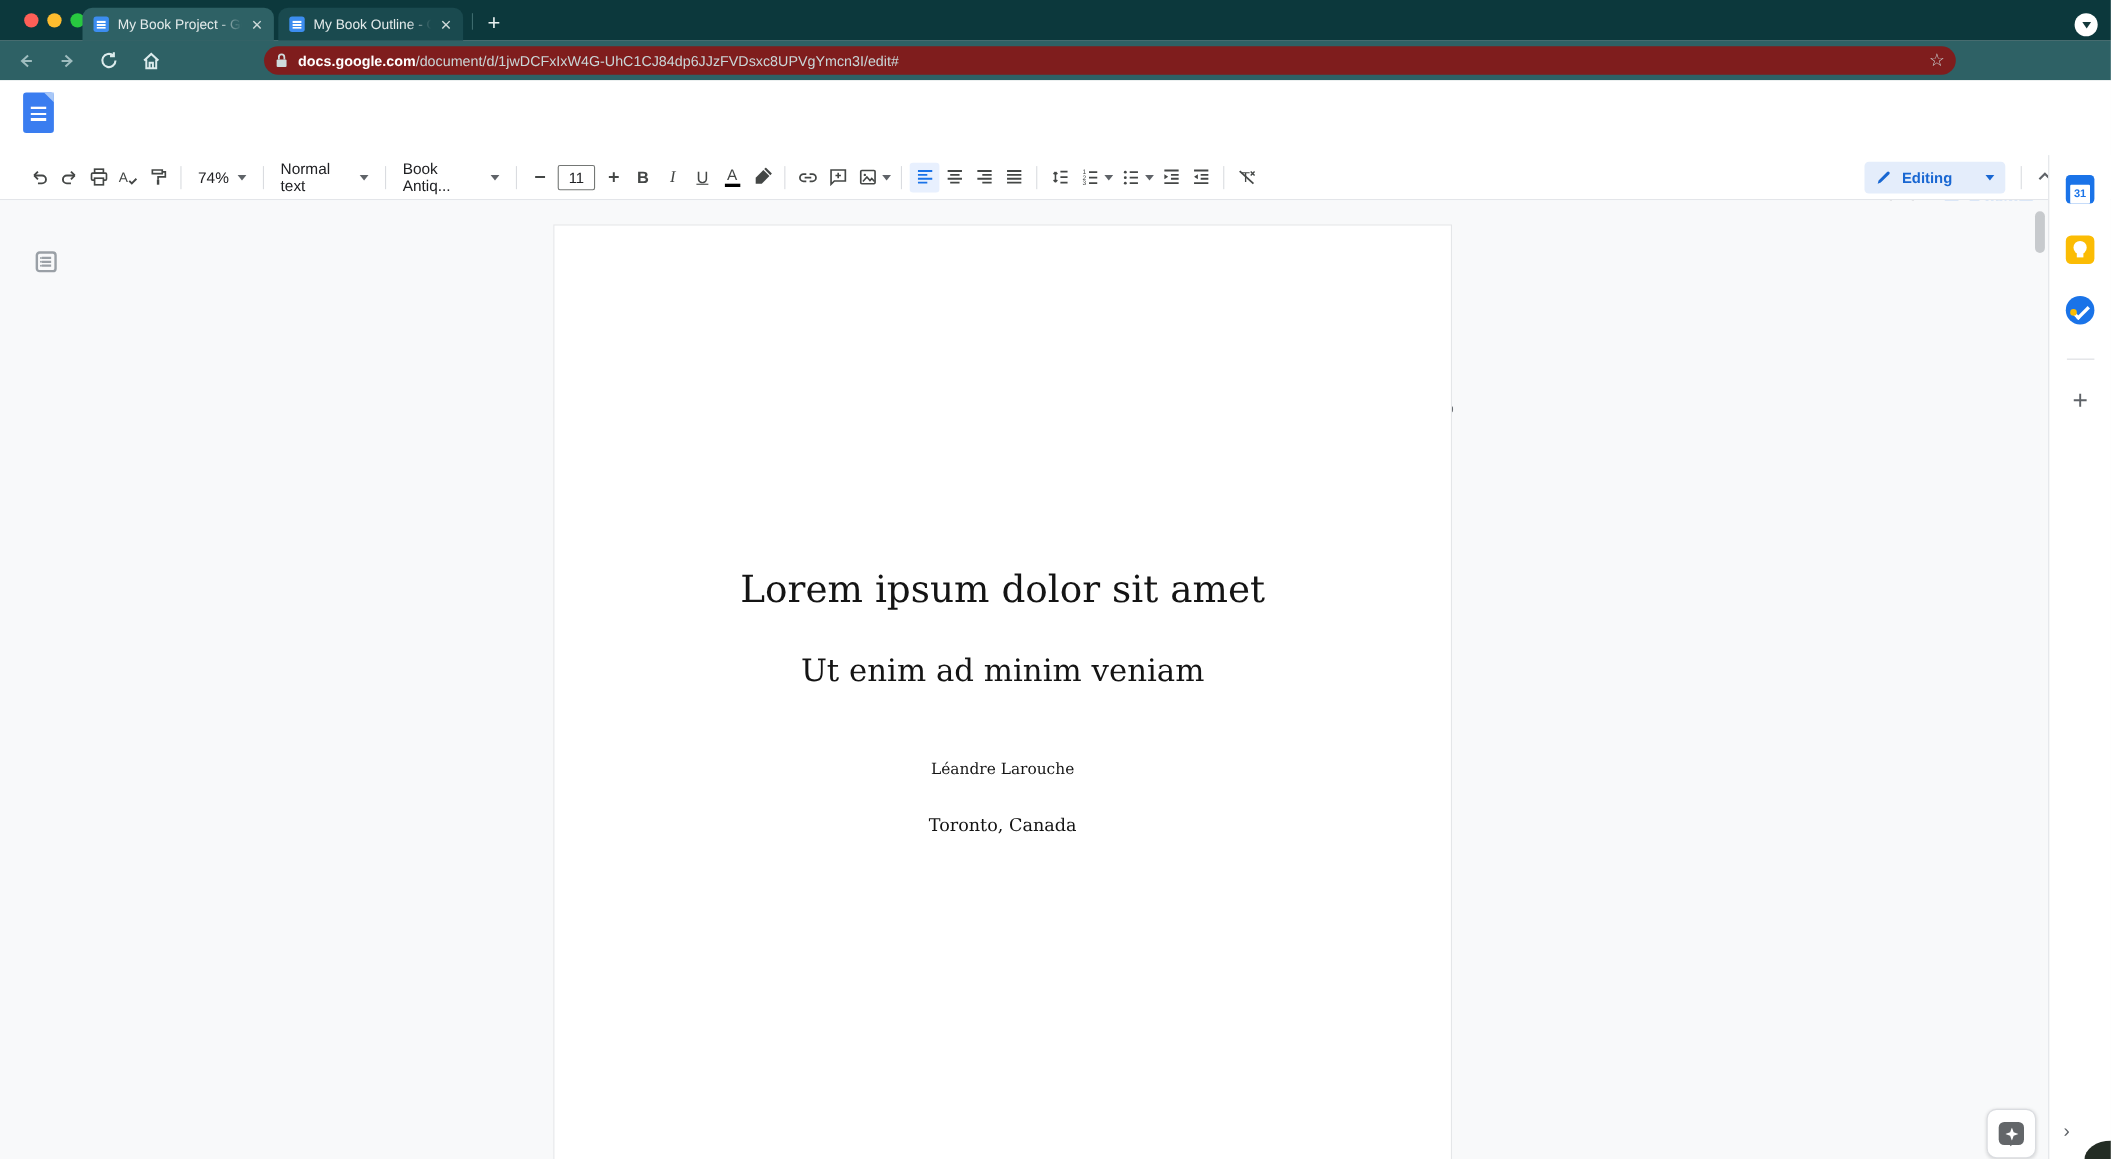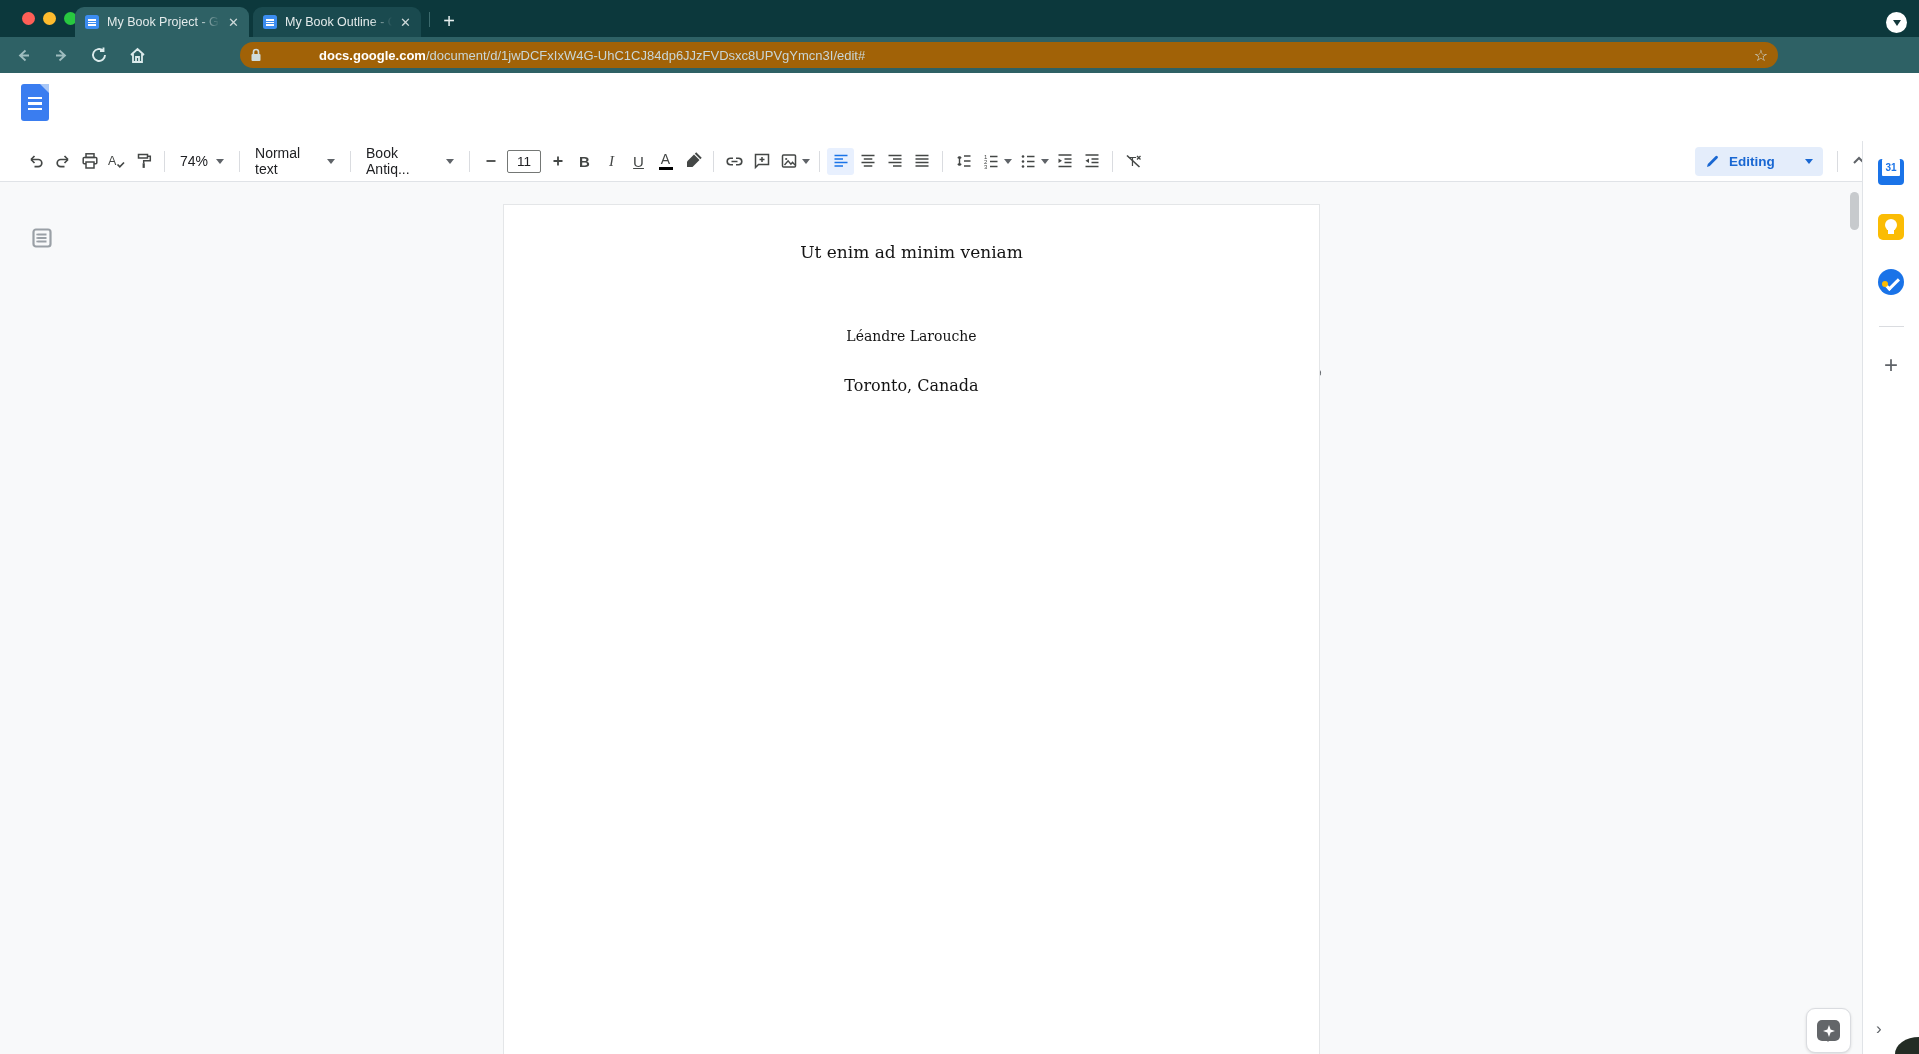--- a/index.html
+++ b/index.html
@@ -24,21 +24,21 @@
   .favicon { width:14px; height:14px; background:#3c8df0; border-radius:2.5px; position:relative; flex:0 0 auto; }
   .favicon::before { content:""; position:absolute; left:3px; top:3.5px; width:8px; height:7px;
       background:linear-gradient(#fff 0 1.6px, transparent 1.6px 2.8px, #fff 2.8px 4.4px, transparent 4.4px 5.4px, #fff 5.4px 7px); }
   .tab-divider { position:absolute; left:429px; top:12px; width:1px; height:15px; background:#3c6a6d; }
   .newtab-btn { position:absolute; left:436px; top:8px; width:26px; height:26px; color:#e8f0f0; font-size:20px; display:flex; align-items:center; justify-content:center; }
   .tabsearch { position:absolute; left:1886px; top:12px; width:21px; height:21px; border-radius:50%; background:#fff; display:flex; align-items:center; justify-content:center; }
   .tabsearch i { width:0; height:0; border:4.5px solid transparent; border-top:6px solid #14383b; margin-top:5px; }
 
   .addressbar { position:absolute; left:0; top:37px; width:1919px; height:36px; background:#2e6165; display:flex; align-items:center; }
   .nav-ic { width:30px; height:30px; display:flex; align-items:center; justify-content:center; margin-left:8px; }
-  .urlpill { position:absolute; left:240px; top:5px; width:1538px; height:26px; border-radius:13px; background:#a16207; display:flex; align-items:center; padding:0 10px;gap:48px; }
+  .urlpill { position:absolute; left:240px; top:5px; width:1538px; height:26px; border-radius:13px; background:#7f1d1d; display:flex; align-items:center; padding:0 10px; }
   .url-text { font-size:13px; color:#c9d6d7; white-space:nowrap; overflow:hidden; }
   .url-host { color:#ffffff; font-weight:bold; }
   .bar-right { position:absolute; right:8px; top:37px; height:36px; display:flex; align-items:center; gap:12px; }
   .ext-diamond { width:12px; height:12px; background:linear-gradient(135deg,#bfe0ff,#1f7ae0); transform:rotate(45deg); border-radius:2px; }
   .chrome-avatar { width:26px; height:26px; border-radius:50%; background:radial-gradient(circle at 40% 35%, #9a7a5e 0 30%, #4a4038 55%, #23262e); }
   .dots3 { display:flex; flex-direction:column; gap:3px; }
   .dots3 i { width:3.5px; height:3.5px; border-radius:50%; background:#bcd3d4; }
 
   
   .docs-header { position:absolute; left:0; top:73px; width:1919px; height:68px; background:#fff; }
@@ -87,33 +87,33 @@
   .rnum span { width:37.7px; text-align:center; font-size:9.5px; color:#5f6368; line-height:15px; background:transparent; }
   .marker { position:absolute; }
   .tri-down { width:0; height:0; border:5.5px solid transparent; border-top:7px solid #4285f4; }
   .indent-bar { position:absolute; width:11px; height:3px; background:#4285f4; }
 
   
   .content { position:absolute; left:0; top:182px; width:1862px; bottom:0; background:#f8f9fa; }
   .outline-ic { position:absolute; left:31px; top:45px; }
   .page { position:absolute; left:503px; top:22px; width:817px; height:900px; background:#fff; border:1px solid #e4e6e8; text-align:center; font-family:"DejaVu Serif","Liberation Serif",serif; color:#141414; }
   .d-title { padding-top:311px; font-size:34px; }
-  .d-subtitle { margin-top:37px; font-size:17px; }
+  .d-subtitle { margin-top:37px; font-size:28px; }
   .d-author { margin-top:66px; font-size:14px; }
   .d-date { margin-top:168px; font-size:21px; }
   .d-location { margin-top:32px; font-size:16px; }
   .vscroll { position:absolute; left:1850px; top:10px; width:9px; height:38px; border-radius:4.5px; background:#c7cacd; }
   .explore-btn { position:absolute; left:1806px; top:826px; width:45px; height:45px; background:#fff; border:1px solid #dadce0; border-radius:9px; box-shadow:0 1px 3px rgba(0,0,0,.12); display:flex; align-items:center; justify-content:center; }
   .explore-badge { position:relative; width:23px; height:21px; background:#636669; border-radius:5px; display:flex; align-items:center; justify-content:center; }
   .explore-badge::after { content:""; position:absolute; bottom:-5px; left:7px; border:4.5px solid transparent; border-top:5.5px solid #636669; }
 
   
   .side-panel { position:absolute; right:0; top:141px; width:57px; bottom:0; background:#fff; border-left:1px solid #e0e3e7; display:flex; flex-direction:column; align-items:center; padding-top:17px; }
   .side-ic { width:28px; height:28px; display:flex; align-items:center; justify-content:center; margin-bottom:27px; }
-  .cal-ic { width:26px; height:26px; background:#1a73e8; border-radius:4px; display:flex; align-items:flex-start; justify-content:center; }
+  .cal-ic { width:26px; height:26px; background:#1a73e8; border-radius:4px; display:flex; align-items:flex-end; justify-content:center; }
   .cal-ic i { width:18px; height:17px; background:#fff; font-style:normal; font-size:10px; font-weight:bold; color:#1a73e8; display:flex; align-items:center; justify-content:center; border-radius:1px; }
   .keep-ic { width:26px; height:26px; background:#fbbc04; border-radius:5px; position:relative; }
   .keep-ic::before { content:""; position:absolute; left:7px; top:5px; width:12px; height:12px; border-radius:50%; background:#fff; }
   .keep-ic::after { content:""; position:absolute; left:10px; top:16px; width:6px; height:4px; background:#fff; }
   .tasks-ic { width:26px; height:26px; border-radius:50%; background:#1a73e8; position:relative; }
   .tasks-ic::before { content:""; position:absolute; left:6px; top:9px; width:12px; height:6px; border-left:3px solid #fff; border-bottom:3px solid #fff; transform:rotate(-45deg); }
   .tasks-ic::after { content:""; position:absolute; left:4px; top:12px; width:6px; height:6px; border-radius:50%; background:#fbbc04; }
   .side-divider { width:25px; height:1px; background:#dadce0; margin:3px 0 24px; }
   .side-plus { font-size:24px; color:#5f6368; font-weight:300; }
   .side-chevron { position:absolute; left:13px; bottom:15px; font-size:17px; color:#5f6368; }
@@ -464,20 +464,21 @@
     <svg width="22" height="22" viewBox="0 0 22 22">
         <rect x="2.5" y="2.5" width="17" height="17" rx="2.5" stroke="#9aa0a6" stroke-width="2.2" fill="none"></rect>
         <path d="M7 7.5 h8.5 M7 11 h8.5 M7 14.5 h8.5" stroke="#9aa0a6" stroke-width="2"></path>
         <circle cx="6.2" cy="7.5" r="0.9" fill="#9aa0a6"></circle>
         <circle cx="6.2" cy="11" r="0.9" fill="#9aa0a6"></circle>
         <circle cx="6.2" cy="14.5" r="0.9" fill="#9aa0a6"></circle>
       </svg>
   </span>
 
   <div class="page">
+    <div class="d-title">Lorem ipsum dolor sit amet</div>
     <div class="d-subtitle">Ut enim ad minim veniam</div>
     <div class="d-author">Léandre Larouche</div>
     <div class="d-location">Toronto, Canada</div>
   </div>
 
   <div class="vscroll"></div>
 
   <div class="explore-btn">
     <span class="explore-badge">
       <svg width="12" height="12" viewBox="0 0 12 12">

